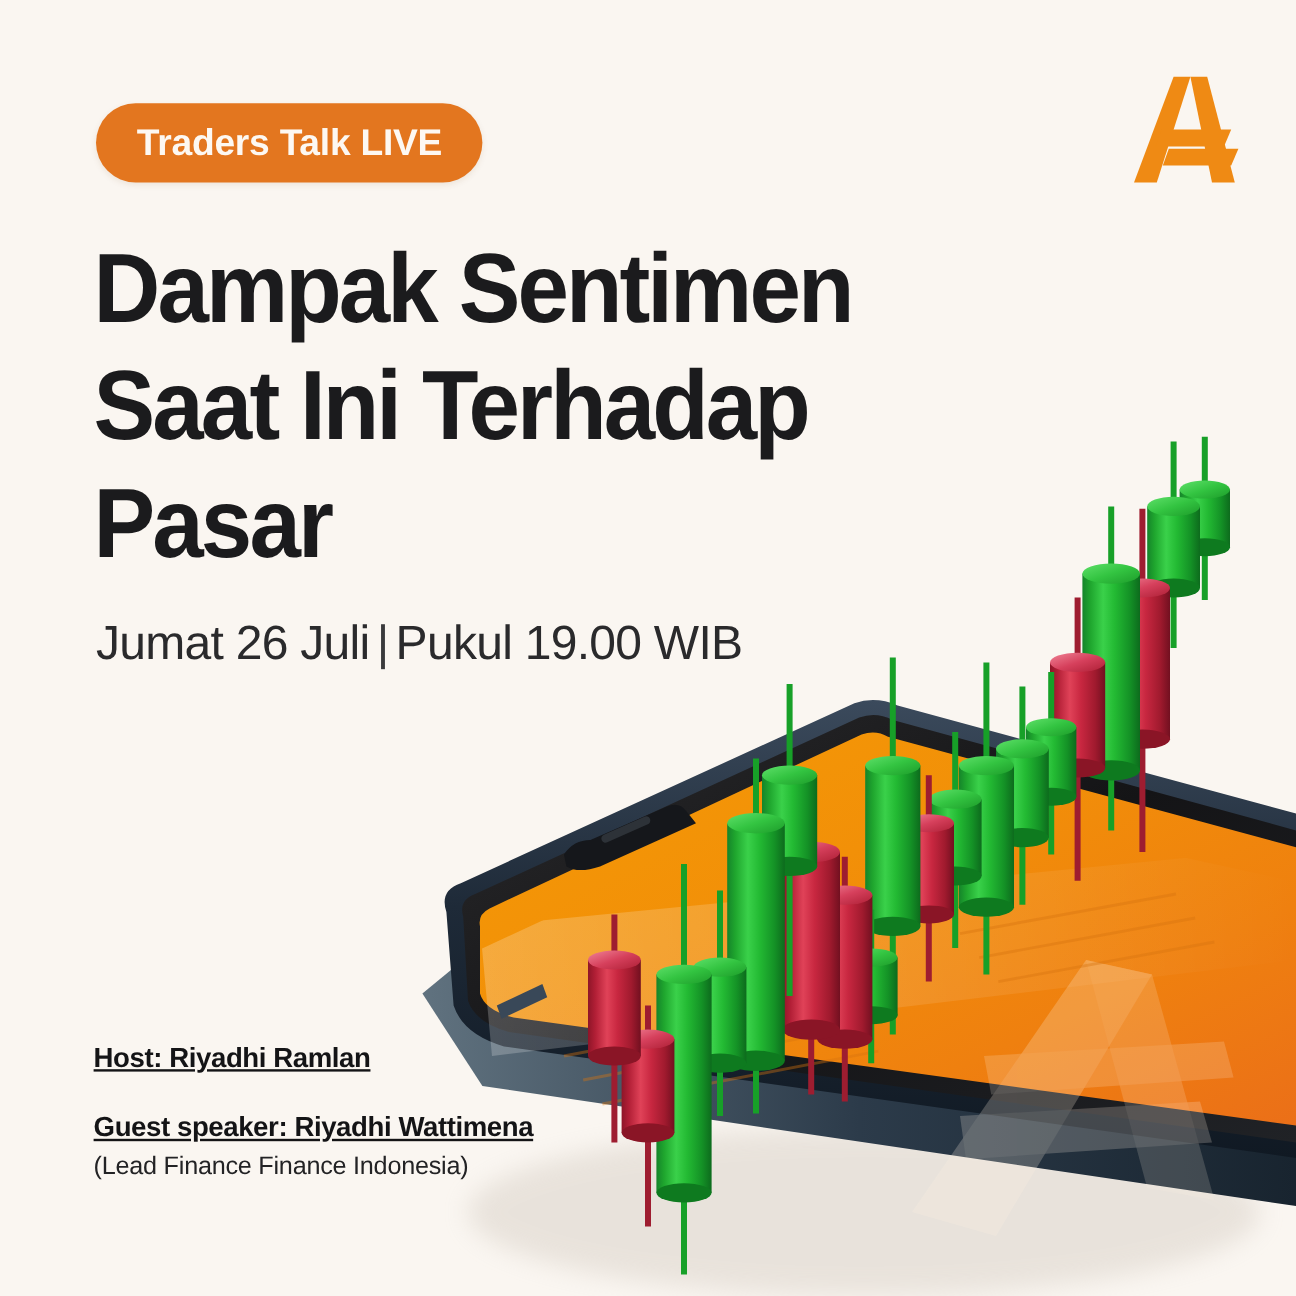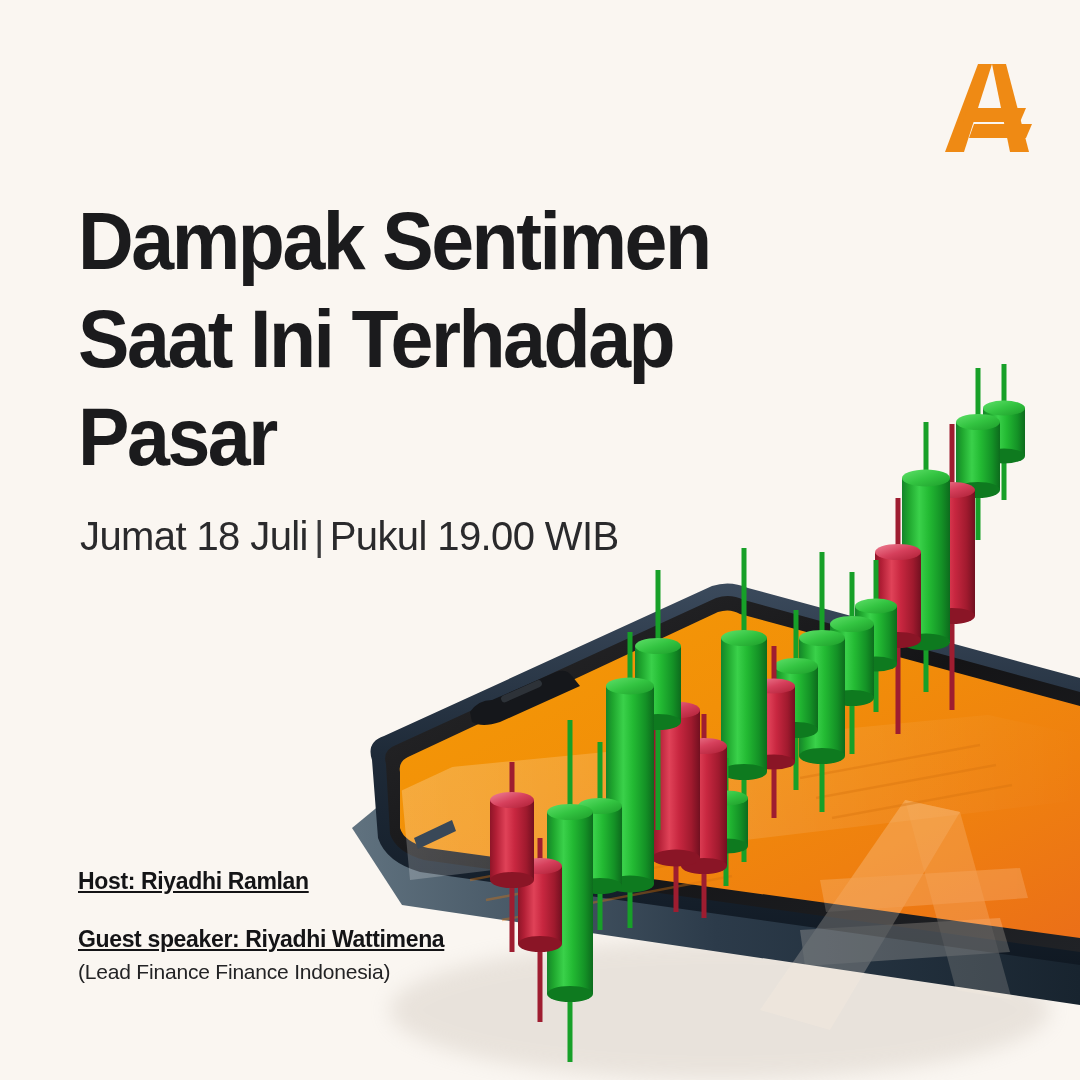--- a/index.html
+++ b/index.html
@@ -339,40 +339,43 @@
           <rect x="490" y="800" width="44" height="80" fill="url(#gRed)"></rect>
           <ellipse cx="512" cy="880" rx="22" ry="8" fill="#8a1526"></ellipse>
           <ellipse cx="512" cy="800" rx="22" ry="8" fill="url(#gRedTop)"></ellipse>
         </g>
       </g>
     </svg>
   </div>
 
   <div id="content">
 
+    <div class="badge">
+      <span>Traders Talk LIVE</span>
+    </div>
 
     <div class="logo">
       <svg viewBox="0 0 104 100" xmlns="http://www.w3.org/2000/svg">
         <g fill="#ef8a14">
           <path d="M44 6 L58 6 L30 94 L11 94 Z"></path>
           <path d="M58 6 L72 6 L95 94 L76 94 Z"></path>
           <path d="M34 50 L92 50 L86 64 L29 64 Z"></path>
           <path d="M40 66 L98 66 L92 80 L35 80 Z"></path>
         </g>
       </svg>
     </div>
 
     <div class="headline">
       <span class="hl-line">Dampak Sentimen</span>
       <span class="hl-line">Saat Ini Terhadap</span>
       <span class="hl-line">Pasar</span>
     </div>
 
     <div class="datetime">
-      <span>Jumat 18 Juli</span><span class="sep">|</span><span>Pukul 19.00 WIB</span>
+      <span>Jumat 26 Juli</span><span class="sep">|</span><span>Pukul 19.00 WIB</span>
     </div>
 
     <div class="credits">
       <div class="credit-block">
         <div class="credit-name">Host: Riyadhi Ramlan</div>
       </div>
       <div class="credit-block">
         <div class="credit-name">Guest speaker: Riyadhi Wattimena</div>
         <div class="credit-role">(Lead Finance Finance Indonesia)</div>
       </div>

